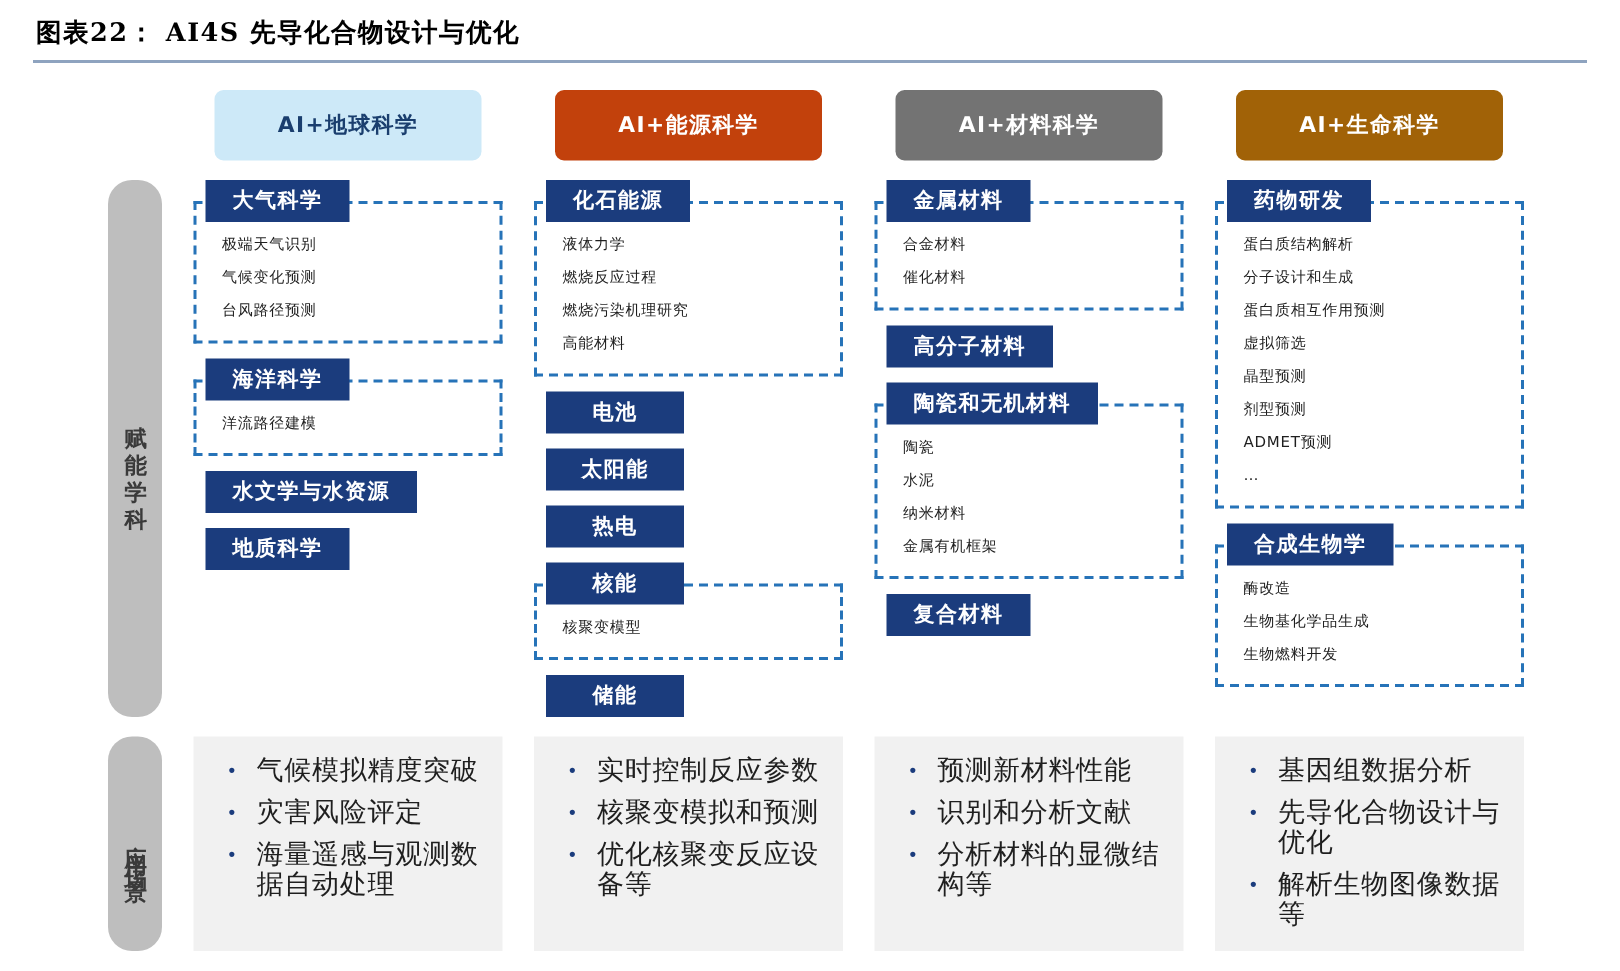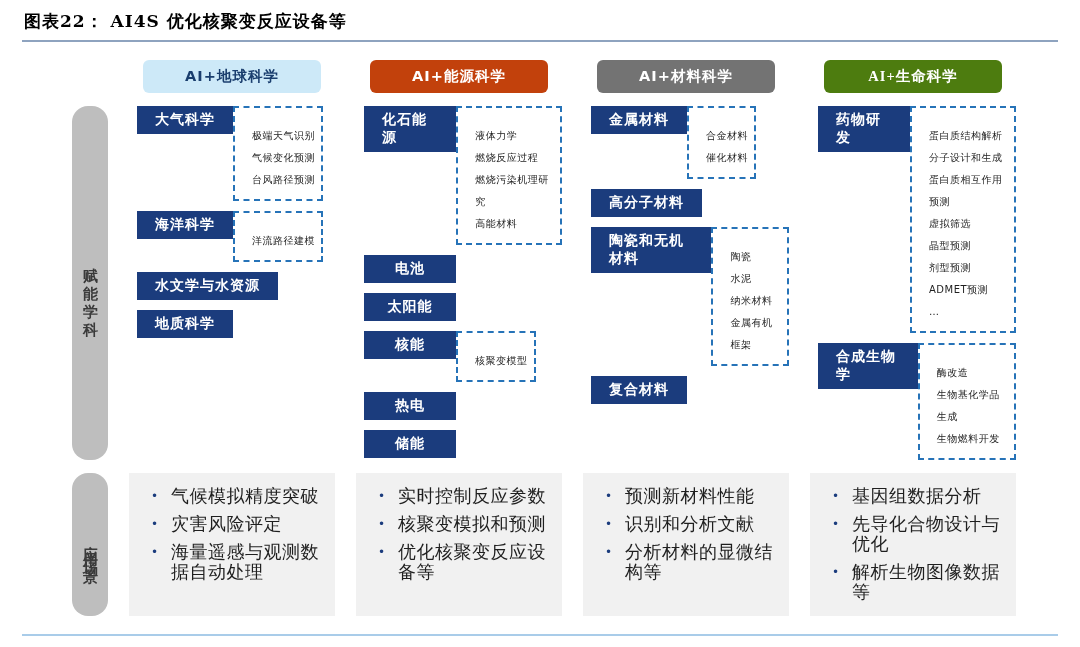--- a/index.html
+++ b/index.html
@@ -32,36 +32,36 @@
   .chart-grid{
     display:grid;
     grid-template-columns:36px 206px 206px 206px 206px;
     column-gap:21px;row-gap:13px;
     margin:18px 0 0 50px;
   }
 
   .rail-spacer{width:36px;}
   .col-header{
     display:flex;align-items:center;justify-content:center;
-    height:33px;margin:0 14px;border-radius:6px;
+    height:47px;margin:0 14px;border-radius:6px;
     font-size:14.5px;font-weight:bold;letter-spacing:1px;
   }
 
   .rail{
     align-self:stretch;width:36px;border-radius:16px;
     background:var(--rail-bg);color:var(--rail-fg);
     display:flex;align-items:center;justify-content:center;
     writing-mode:vertical-lr;text-orientation:upright;
     font-size:15px;font-weight:600;letter-spacing:18px;
     padding-top:18px;
   }
   .rail.rail-small{letter-spacing:8px;padding-top:8px;}
 
   .col{display:flex;flex-direction:column;gap:10px;}
-  .group{display:flex;flex-direction:row;align-items:flex-start;}
+  .group{display:flex;flex-direction:column;align-items:flex-start;}
   .group-label{
     position:relative;z-index:1;
     display:inline-flex;align-items:center;justify-content:center;
     min-width:92px;margin-left:8px;padding:5px 18px;
     background:var(--group-box);color:#fff;
     font-size:14px;font-weight:bold;letter-spacing:1px;
   }
   .group.has-items .group-label{margin-bottom:-14px;}
   .group-items{
     align-self:stretch;border:2px dashed var(--dashed-border);
@@ -82,29 +82,29 @@
   .footer-text{
     font-family:"DejaVu Serif","Liberation Serif",serif;
     color:var(--footer-fg);font-size:20px;letter-spacing:4px;
     padding:8px 0 0 2px;
   }
 </style>
 </head>
 <body>
 
 <div class="page">
-  <div class="title">图表22：  AI4S 优化核聚变反应设备等</div>
+  <div class="title">图表22：  AI4S 先导化合物设计与优化</div>
   <div class="title-rule"></div>
 
   <div class="chart-grid">
       <div class="rail-spacer"></div>
       <div class="col-header" style="background: rgb(205, 233, 248); color: rgb(26, 62, 110);">AI+地球科学</div>
       <div class="col-header" style="background: #c2410c; color: rgb(255, 255, 255);">AI+能源科学</div>
       <div class="col-header" style="background: #737373; color: rgb(255, 255, 255);">AI+材料科学</div>
-      <div class="col-header" style="background: #4d7c0f; color: rgb(255, 255, 255); font-family: Liberation Serif, serif;">AI+生命科学</div>
+      <div class="col-header" style="background: #a16207; color: rgb(255, 255, 255);">AI+生命科学</div>
       <div class="rail">赋能学科</div>
       <div class="col">
         <div class="group has-items">
           <div class="group-label">大气科学</div>
           <div class="group-items">
             <div class="group-item">极端天气识别</div>
             <div class="group-item">气候变化预测</div>
             <div class="group-item">台风路径预测</div>
           </div>
         </div>
@@ -130,28 +130,28 @@
             <div class="group-item">燃烧污染机理研究</div>
             <div class="group-item">高能材料</div>
           </div>
         </div>
         <div class="group">
           <div class="group-label">电池</div>
         </div>
         <div class="group">
           <div class="group-label">太阳能</div>
         </div>
+        <div class="group">
+          <div class="group-label">热电</div>
+        </div>
         <div class="group has-items">
           <div class="group-label">核能</div>
           <div class="group-items">
             <div class="group-item">核聚变模型</div>
           </div>
-        </div>
-        <div class="group">
-          <div class="group-label">热电</div>
         </div>
         <div class="group">
           <div class="group-label">储能</div>
         </div>
       </div>
       <div class="col">
         <div class="group has-items">
           <div class="group-label">金属材料</div>
           <div class="group-items">
             <div class="group-item">合金材料</div>

